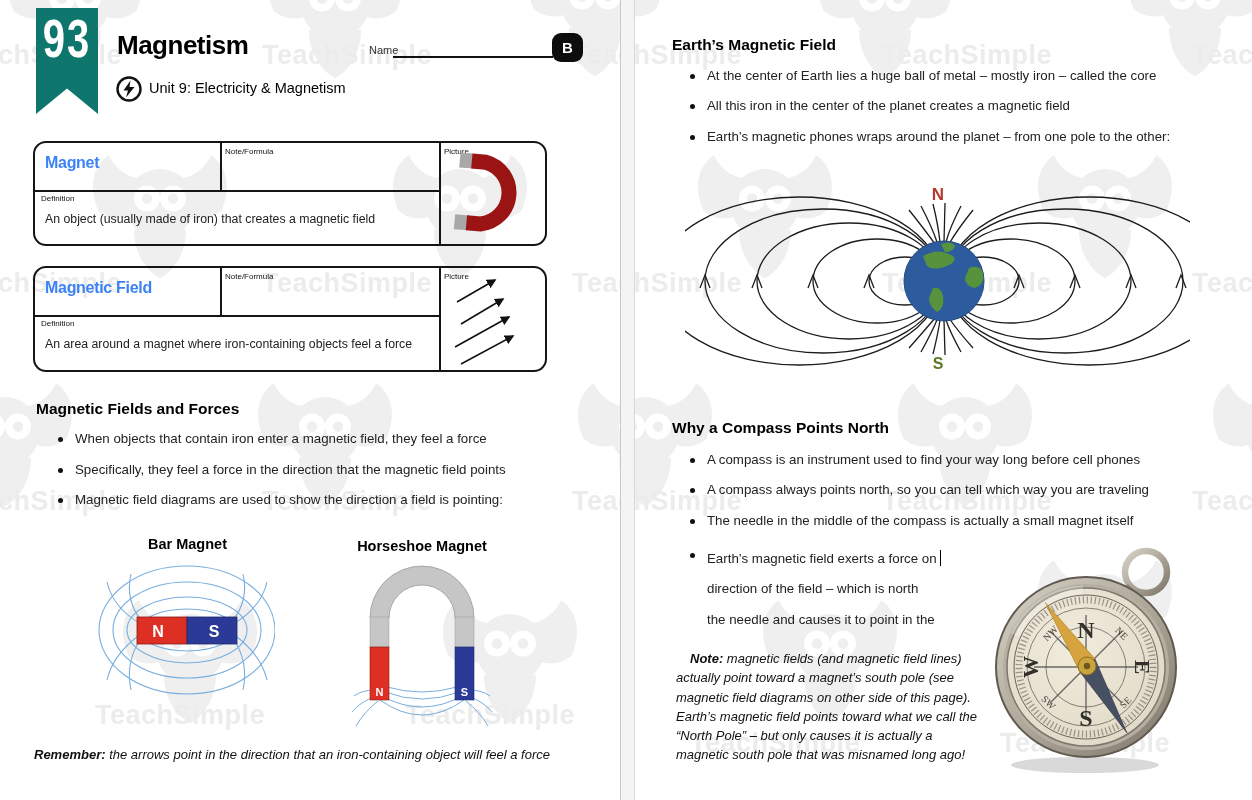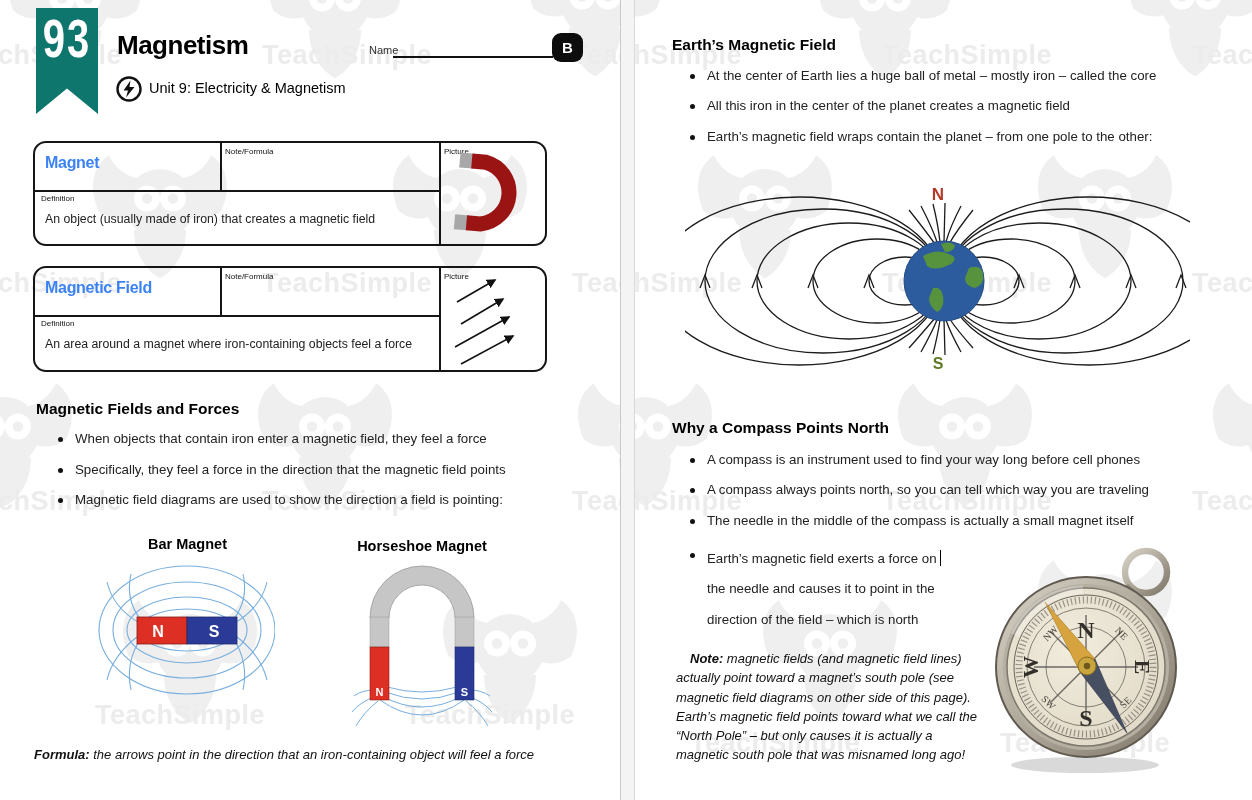--- a/index.html
+++ b/index.html
@@ -260,39 +260,39 @@
     <path d="M18 62 A52 52 0 0 1 122 62 L103 62 A33 33 0 0 0 37 62 Z" stroke="#9a9a9a" stroke-width="0.8" fill="#c6c6c6"></path>
     <rect x="18" y="61" width="19" height="30" stroke="#9a9a9a" stroke-width="0.5" fill="#c6c6c6"></rect>
     <rect x="103" y="61" width="19" height="30" stroke="#9a9a9a" stroke-width="0.5" fill="#c6c6c6"></rect>
     <rect x="18" y="91" width="19" height="53" stroke="#8c1d14" stroke-width="0.6" fill="#dd2f23"></rect>
     <rect x="103" y="91" width="19" height="53" stroke="#1c2a70" stroke-width="0.6" fill="#2b3a96"></rect>
     <text x="27.5" y="140" text-anchor="middle" font-size="11" font-weight="bold" fill="#fff">N</text>
     <text x="112.5" y="140" text-anchor="middle" font-size="11" font-weight="bold" fill="#fff">S</text>
   </svg>
 
   <div class="remember">
-    <b>Formula:</b><span> the arrows point in the direction that an iron-containing object will feel a force</span>
+    <b>Remember:</b><span> the arrows point in the direction that an iron-containing object will feel a force</span>
   </div>
 </div>
 
 <div>
 
   <div class="h2" style="left:672px;top:36px">Earth’s Magnetic Field</div>
 
   <div class="bullet" style="left:690px;top:68px">
     <span class="dot"></span>
     <span>At the center of Earth lies a huge ball of metal – mostly iron – called the core</span>
   </div>
   <div class="bullet" style="left:690px;top:98px">
     <span class="dot"></span>
     <span>All this iron in the center of the planet creates a magnetic field</span>
   </div>
   <div class="bullet" style="left:690px;top:129px">
     <span class="dot"></span>
-    <span>Earth’s magnetic field wraps contain the planet – from one pole to the other:</span>
+    <span>Earth’s magnetic phones wraps around the planet – from one pole to the other:</span>
   </div>
 
   <svg class="abs" style="left:685px;top:172px" width="505" height="202" viewBox="0 0 505 202">
     <g fill="none" stroke-width="1.3" stroke="#1c1c1c">
       <ellipse cx="220" cy="109" rx="36" ry="24"></ellipse>
       <ellipse cx="192" cy="109" rx="64" ry="42"></ellipse>
       <ellipse cx="164" cy="109" rx="92" ry="58"></ellipse>
       <ellipse cx="138" cy="109" rx="118" ry="72"></ellipse>
       <ellipse cx="114" cy="109" rx="142" ry="84"></ellipse>
       <ellipse cx="298" cy="109" rx="36" ry="24"></ellipse>
@@ -343,22 +343,22 @@
     <span>A compass always points north, so you can tell which way you are traveling</span>
   </div>
   <div class="bullet" style="left:690px;top:513px">
     <span class="dot"></span>
     <span>The needle in the middle of the compass is actually a small magnet itself</span>
   </div>
   <div class="bullet" style="left:690px;top:544px">
     <span class="dot" style="margin-top:9px"></span>
     <div class="b4lines">
       <div><span>Earth’s magnetic field exerts a force on</span><span class="caret"></span></div>
+      <div>direction of the field – which is north</div>
       <div>the needle and causes it to point in the</div>
-      <div>direction of the field – which is north</div>
     </div>
   </div>
 
   <div class="note">
     <b>Note:</b><span> magnetic fields (and magnetic field lines) actually point toward a magnet’s south pole (see magnetic field diagrams on other side of this page). Earth’s magnetic field points toward what we call the “North Pole” – but only causes it is actually a magnetic south pole that was misnamed long ago!</span>
   </div>
 
   <svg class="abs serif" style="left:993px;top:540px" width="198" height="234" viewBox="0 0 198 234">
     <defs>
       <linearGradient id="metal" x1="0" y1="0" x2="1" y2="1">

